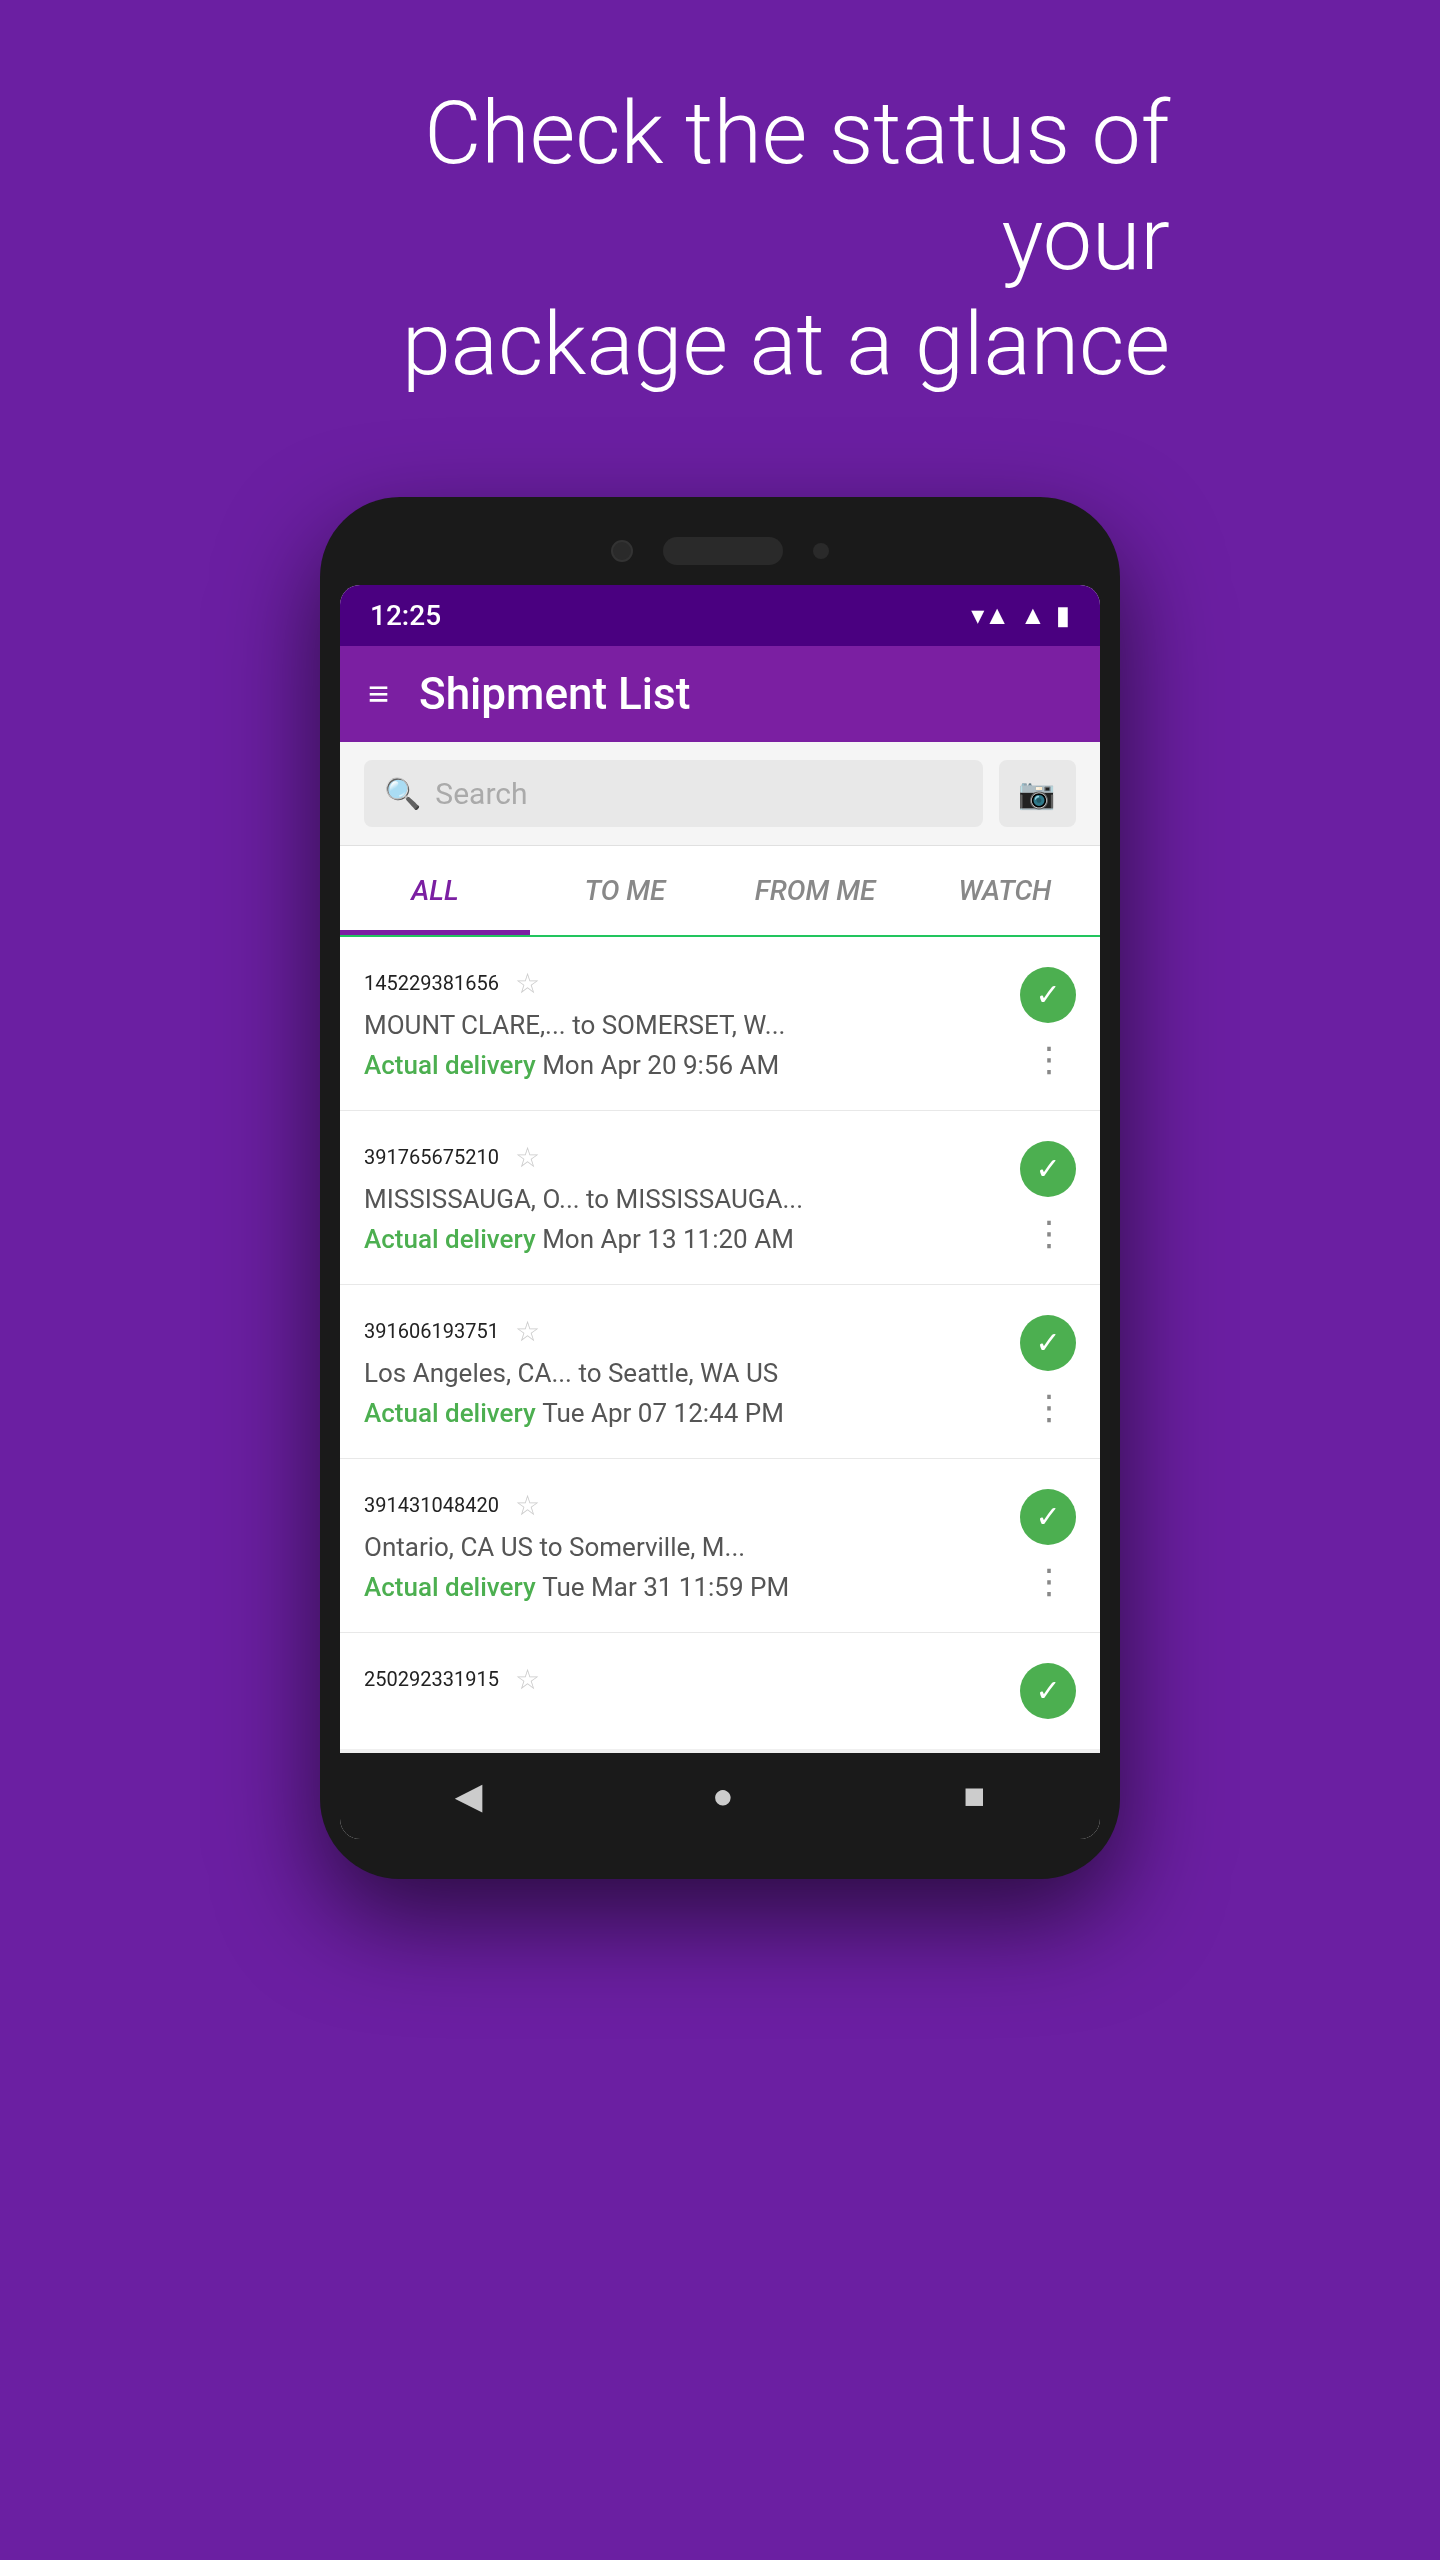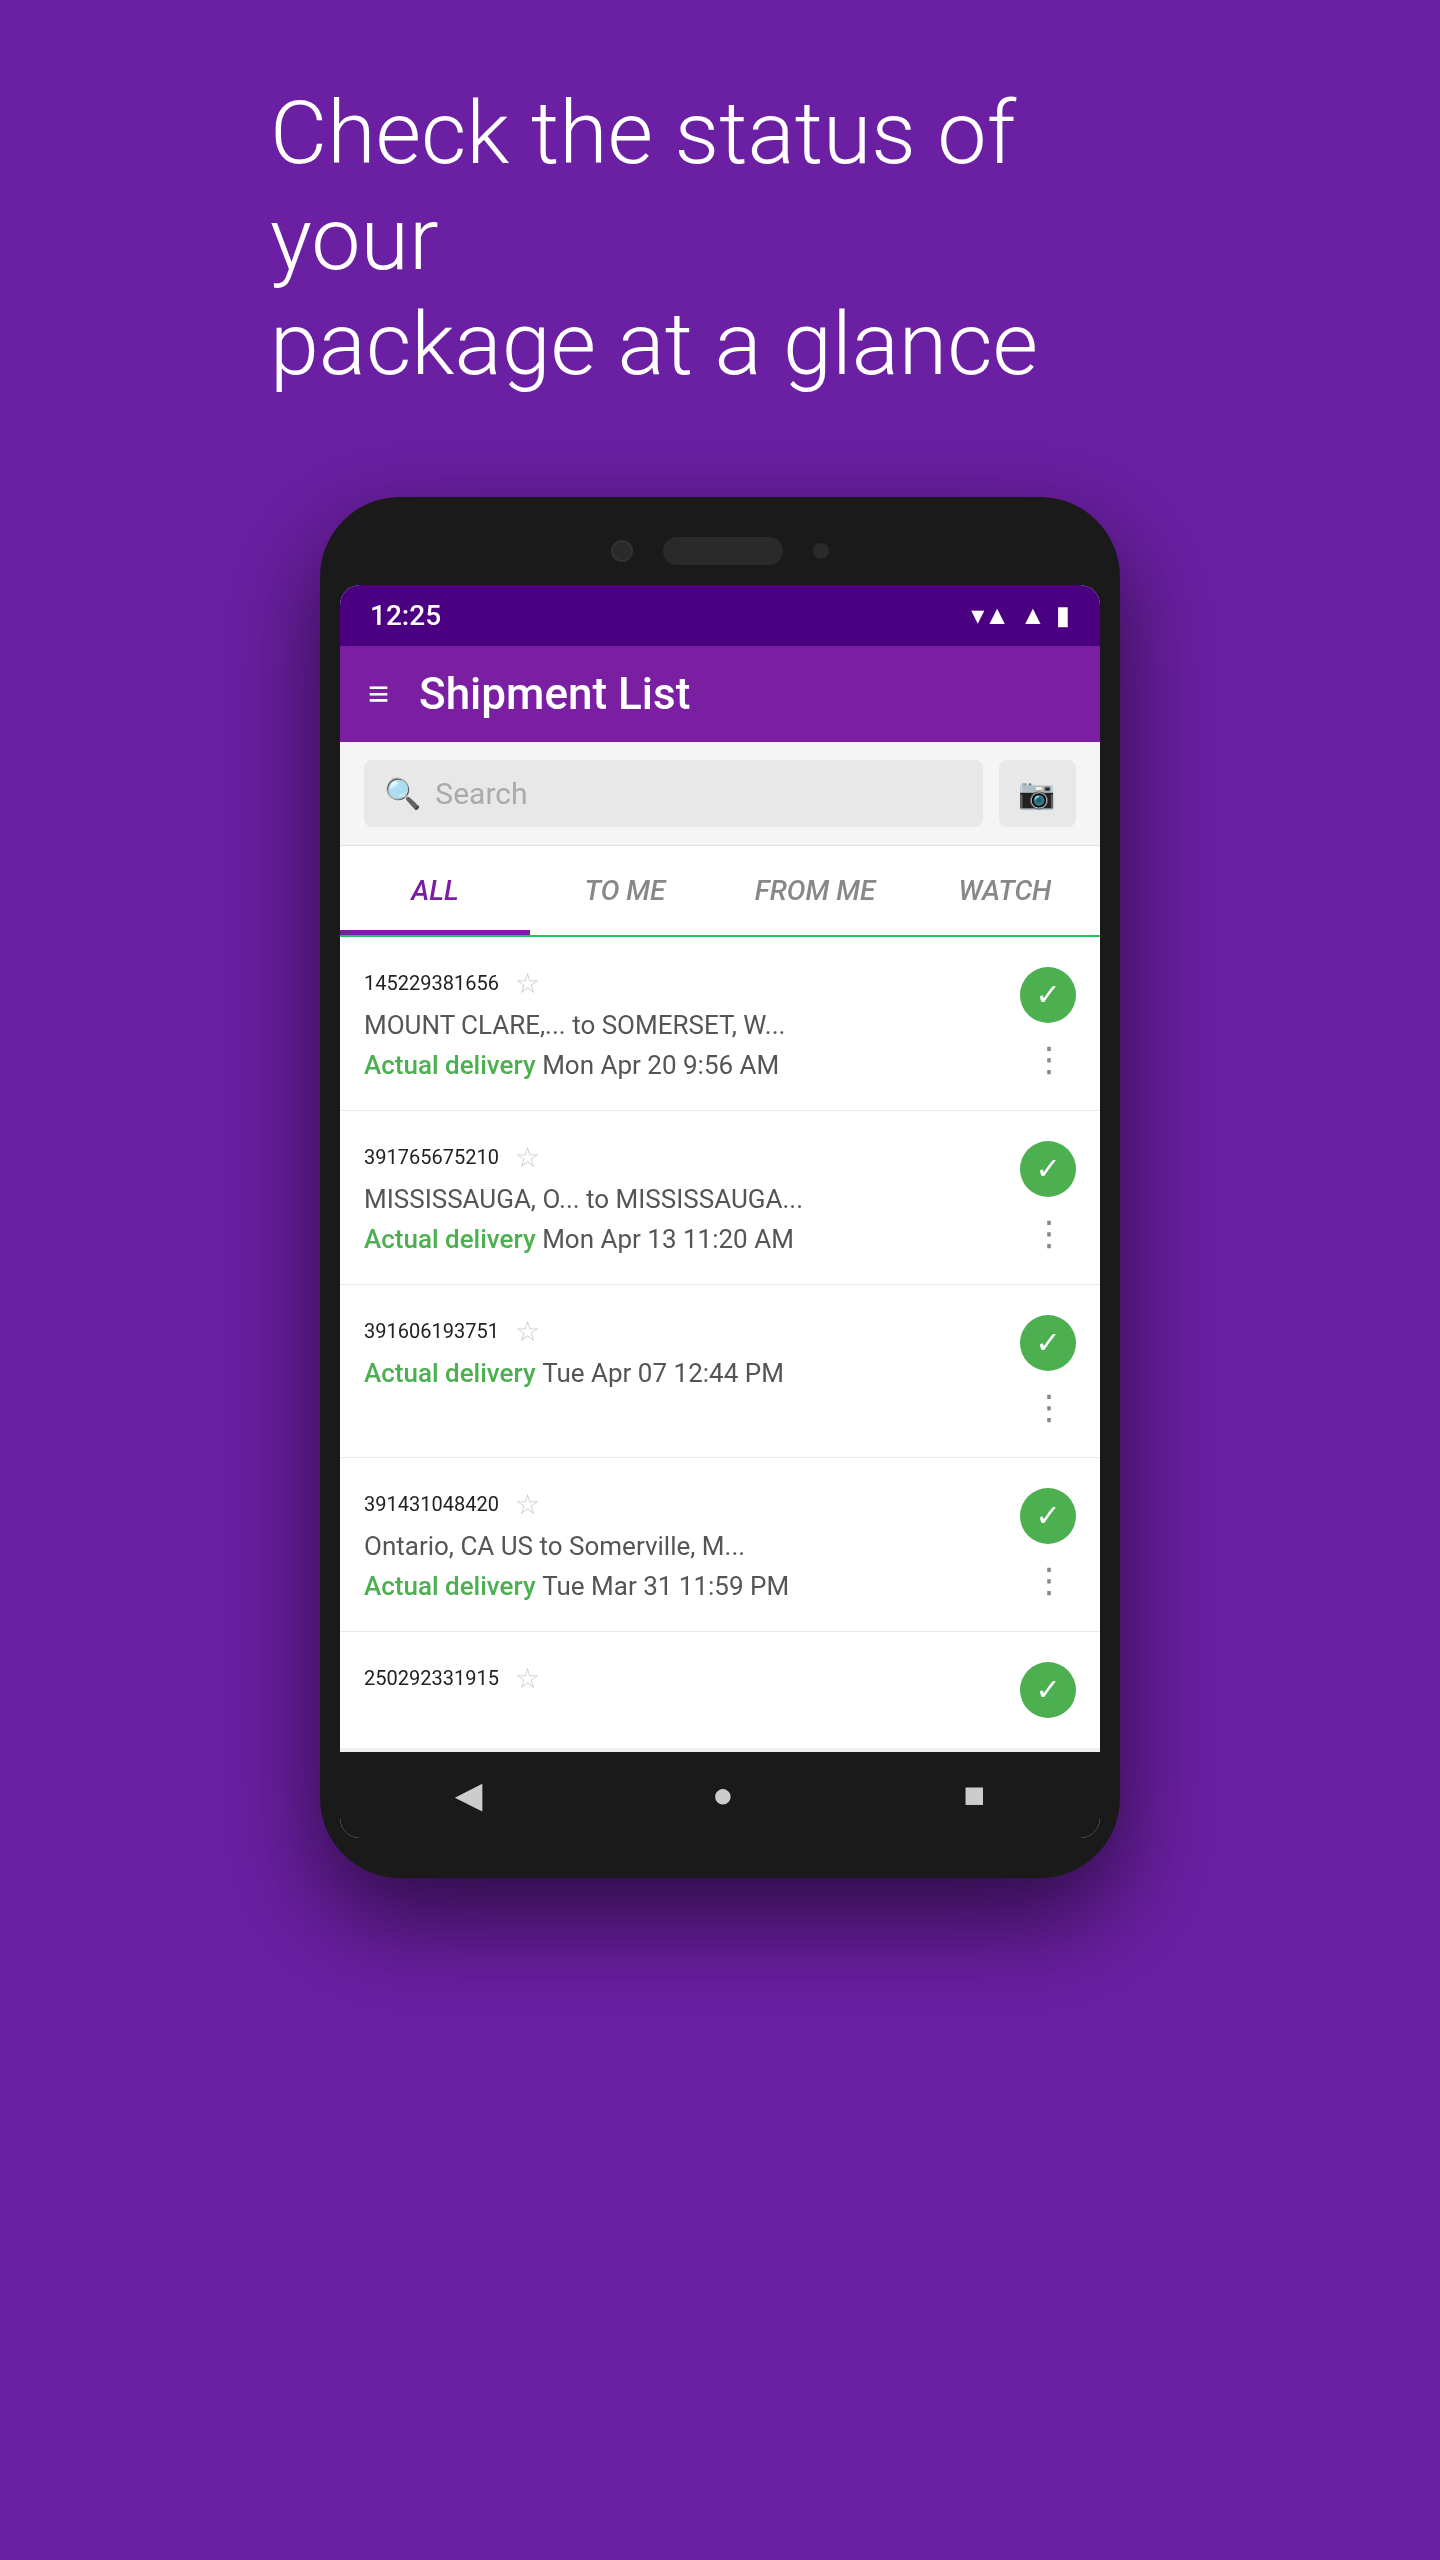--- a/index.html
+++ b/index.html
@@ -10,21 +10,21 @@
       display: flex;
       flex-direction: column;
       align-items: center;
       font-family: 'Roboto', Arial, sans-serif;
       overflow: hidden;
     }
 
     
     .hero-text {
       margin-top: 80px;
-      text-align: left;
+      text-align: right;
       color: white;
       font-size: 88px;
       font-weight: 300;
       line-height: 1.2;
       max-width: 900px;
     }
 
     
     .phone-shell {
       margin-top: 100px;
@@ -368,20 +368,21 @@
           <div class="more-dots">⋮</div>
         </div>
       </div>
 
       <div class="shipment-item">
         <div class="shipment-info">
           <div class="shipment-header">
             <span class="tracking-number">391606193751</span>
             <span class="star-icon">☆</span>
           </div>
+          <div class="route-text">Los Angeles, CA...    to Seattle, WA US</div>
           <div class="delivery-status">
             <span>Actual delivery</span>
             <span class="delivery-date">Tue Apr 07 12:44 PM</span>
           </div>
         </div>
         <div class="item-right">
           <div class="check-circle">✓</div>
           <div class="more-dots">⋮</div>
         </div>
       </div>

